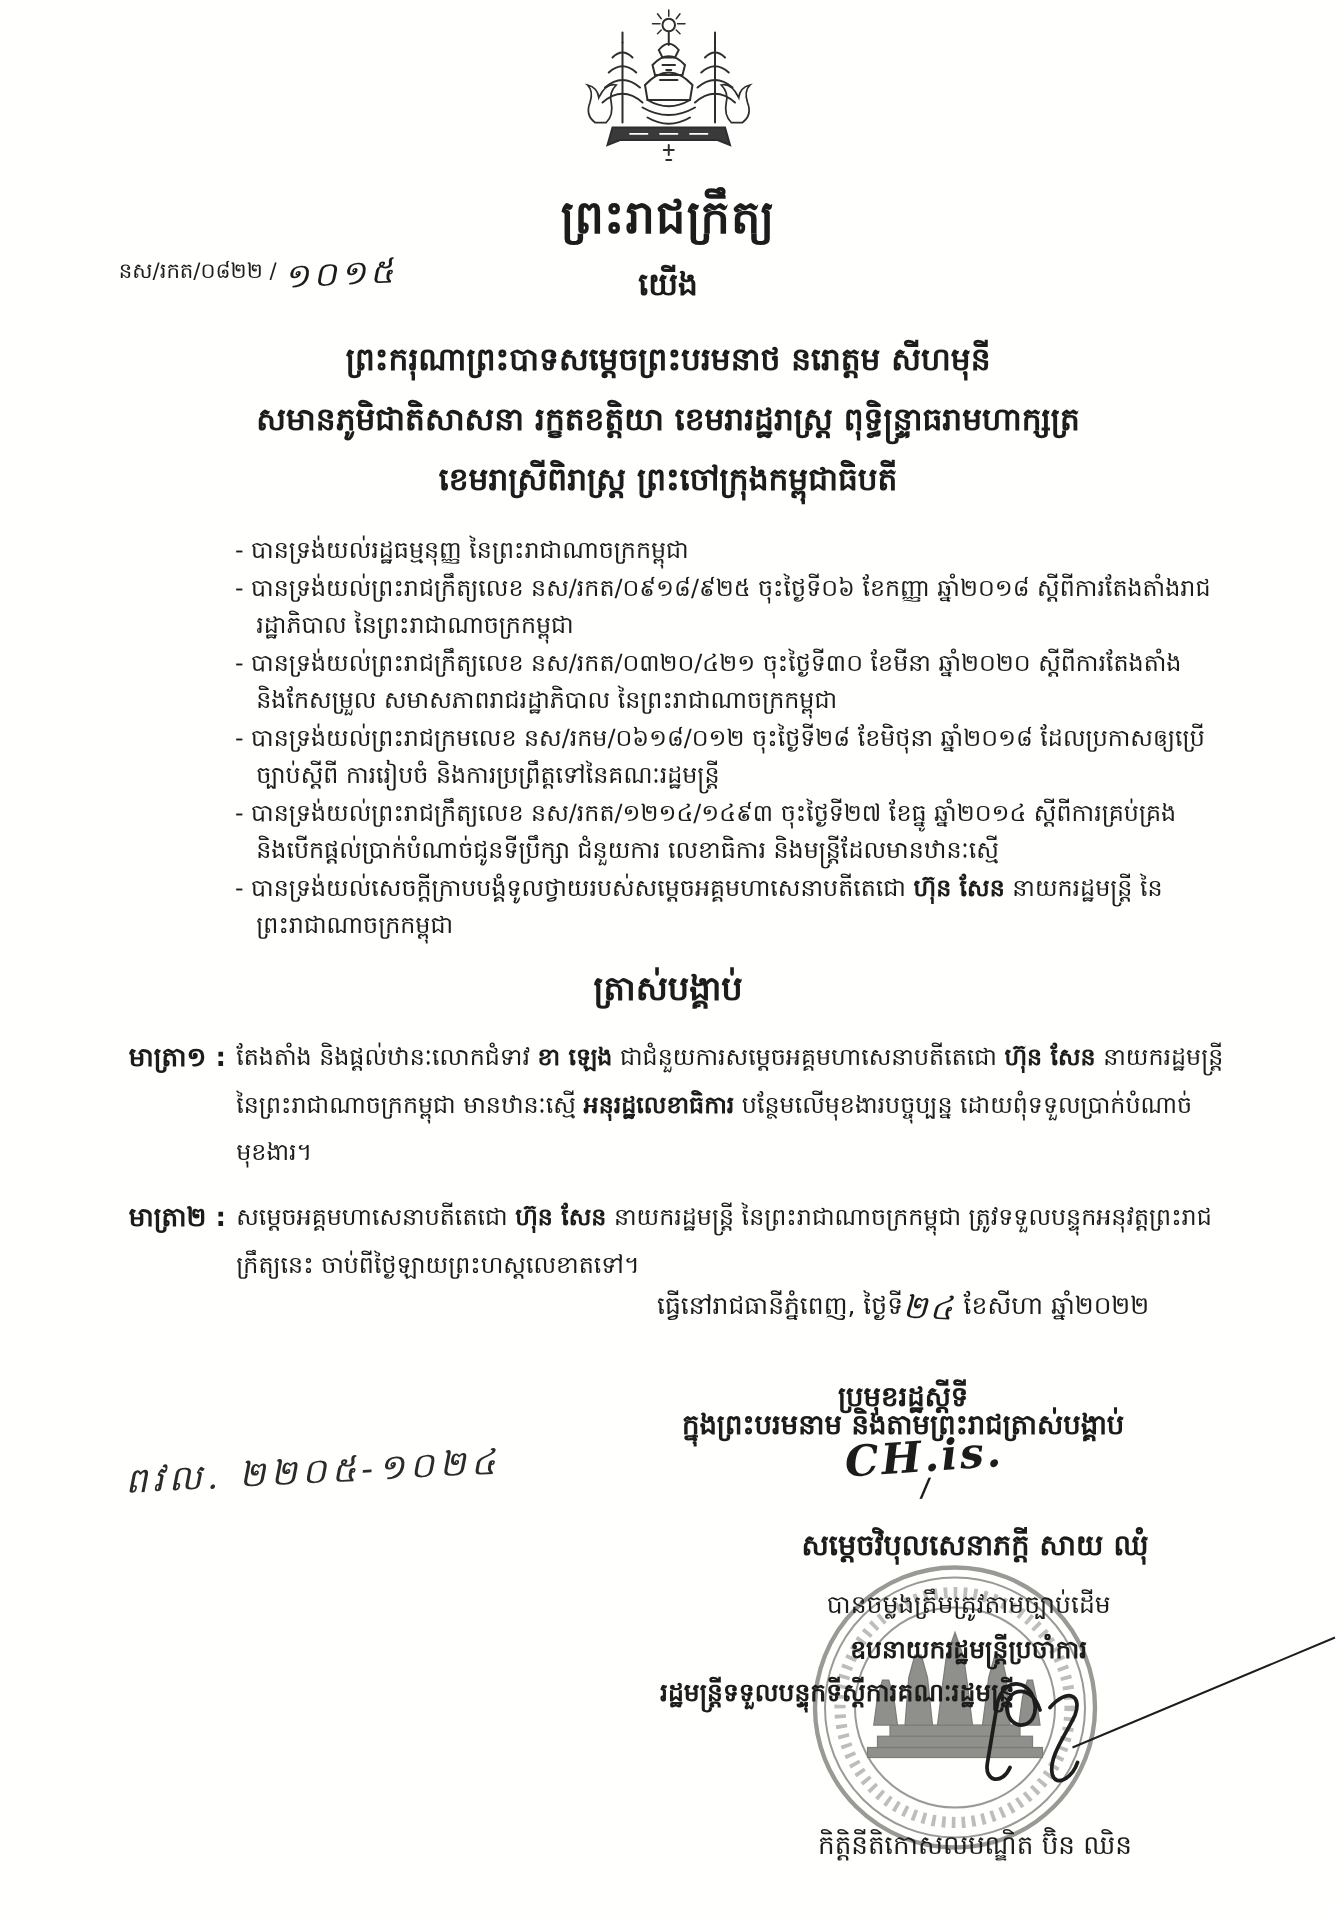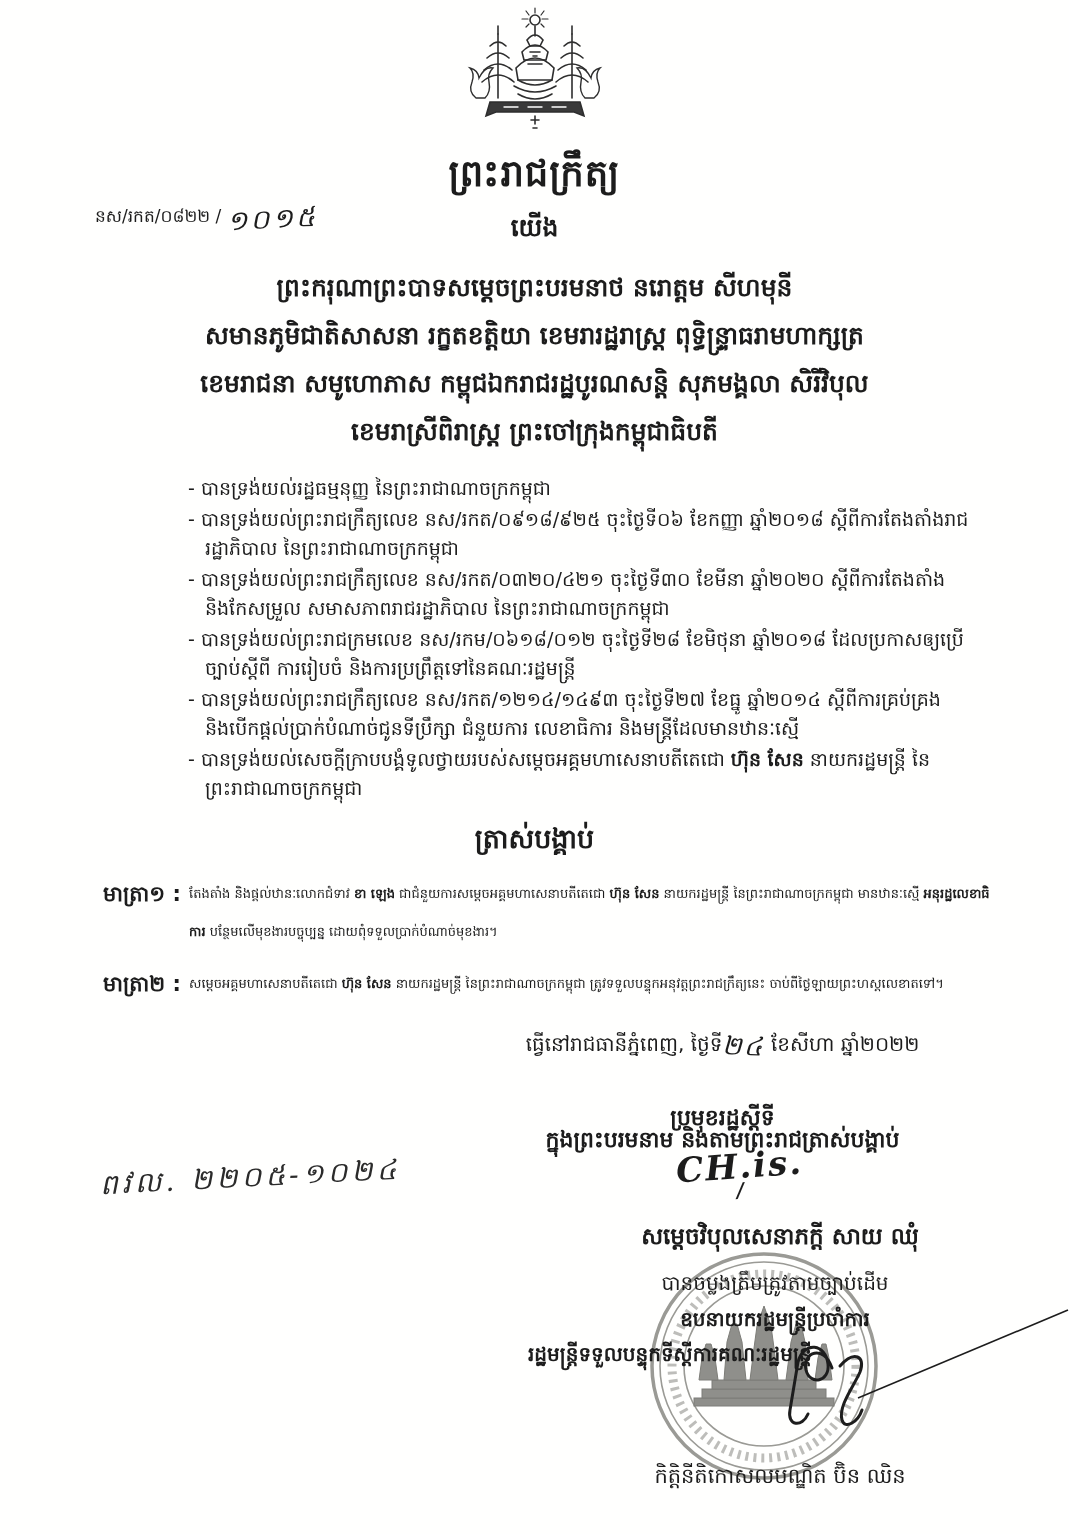--- a/index.html
+++ b/index.html
@@ -42,21 +42,21 @@
     font-size:19px; line-height:29.5px;
     padding-left:17px; text-indent:-17px;
     margin-bottom:1px;
   }
   .b { font-weight:bold; }
 
   
   .decree-heading { margin-top:18px; text-align:center; font-size:27px; font-weight:bold; }
   .article { display:flex; margin:14px 70px 0 103px; }
   .article-label { flex:0 0 86px; font-size:21px; font-weight:bold; line-height:38px; white-space:nowrap; }
-  .article-body { flex:1; font-size:13px; line-height:38px; }
+  .article-body { flex:1; font-size:19px; line-height:38px; }
 
   
   .abs { position:absolute; }
   .closing-date { left:450px; top:1030px; width:545px; text-align:center; font-size:20px; z-index:3; }
   .closing-date .hand { font-size:26px; vertical-align:-4px; letter-spacing:2px; transform:rotate(2deg); }
   .in-royal-name { left:450px; top:1126px; width:545px; text-align:center; font-size:22px; font-weight:bold; z-index:3; }
   .head-of-state { left:450px; top:1104px; width:545px; text-align:center; font-size:22px; font-weight:bold; z-index:3; }
   .king-signature {
     left:630px; top:1146px; width:220px; text-align:center;
     font-family:"DejaVu Serif", serif; font-style:italic; font-weight:bold;
@@ -142,21 +142,20 @@
 
   <div class="header">
     <div class="doc-title">ព្រះរាជក្រឹត្យ</div>
     <div class="ref-line"><span>នស/រកត/០៨២២ /</span> <span class="hand">១០១៥</span></div>
     <div class="we-word">យើង</div>
   </div>
 
   <div class="royal-title">
     <div class="rt-line">ព្រះករុណាព្រះបាទសម្តេចព្រះបរមនាថ នរោត្តម សីហមុនី</div>
     <div class="rt-line">សមានភូមិជាតិសាសនា រក្ខតខត្តិយា ខេមរារដ្ឋរាស្ត្រ ពុទ្ធិន្ទ្រាធរាមហាក្សត្រ</div>
-    <div class="rt-line">ខេមរាជនា សមូហោភាស កម្ពុជឯករាជរដ្ឋបូរណសន្តិ សុភមង្គលា សិរីវិបុល</div>
     <div class="rt-line">ខេមរាស្រីពិរាស្ត្រ ព្រះចៅក្រុងកម្ពុជាធិបតី</div>
   </div>
 
   <div class="preamble">
     <div class="clause"><span>- បានទ្រង់យល់រដ្ឋធម្មនុញ្ញ នៃព្រះរាជាណាចក្រកម្ពុជា</span><span class="b"></span><span></span></div>
     <div class="clause"><span>- បានទ្រង់យល់ព្រះរាជក្រឹត្យលេខ នស/រកត/០៩១៨/៩២៥ ចុះថ្ងៃទី០៦ ខែកញ្ញា ឆ្នាំ២០១៨ ស្តីពីការតែងតាំងរាជរដ្ឋាភិបាល នៃព្រះរាជាណាចក្រកម្ពុជា</span><span class="b"></span><span></span></div>
     <div class="clause"><span>- បានទ្រង់យល់ព្រះរាជក្រឹត្យលេខ នស/រកត/០៣២០/៤២១ ចុះថ្ងៃទី៣០ ខែមីនា ឆ្នាំ២០២០ ស្តីពីការតែងតាំង និងកែសម្រួល សមាសភាពរាជរដ្ឋាភិបាល នៃព្រះរាជាណាចក្រកម្ពុជា</span><span class="b"></span><span></span></div>
     <div class="clause"><span>- បានទ្រង់យល់ព្រះរាជក្រមលេខ នស/រកម/០៦១៨/០១២ ចុះថ្ងៃទី២៨ ខែមិថុនា ឆ្នាំ២០១៨ ដែលប្រកាសឲ្យប្រើច្បាប់ស្តីពី ការរៀបចំ និងការប្រព្រឹត្តទៅនៃគណៈរដ្ឋមន្ត្រី</span><span class="b"></span><span></span></div>
     <div class="clause"><span>- បានទ្រង់យល់ព្រះរាជក្រឹត្យលេខ នស/រកត/១២១៤/១៤៩៣ ចុះថ្ងៃទី២៧ ខែធ្នូ ឆ្នាំ២០១៤ ស្តីពីការគ្រប់គ្រង និងបើកផ្តល់ប្រាក់បំណាច់ជូនទីប្រឹក្សា ជំនួយការ លេខាធិការ និងមន្ត្រីដែលមានឋានៈស្មើ</span><span class="b"></span><span></span></div>
     <div class="clause"><span>- បានទ្រង់យល់សេចក្តីក្រាបបង្គំទូលថ្វាយរបស់សម្តេចអគ្គមហាសេនាបតីតេជោ </span><span class="b">ហ៊ុន សែន</span><span> នាយករដ្ឋមន្ត្រី នៃព្រះរាជាណាចក្រកម្ពុជា</span></div>

